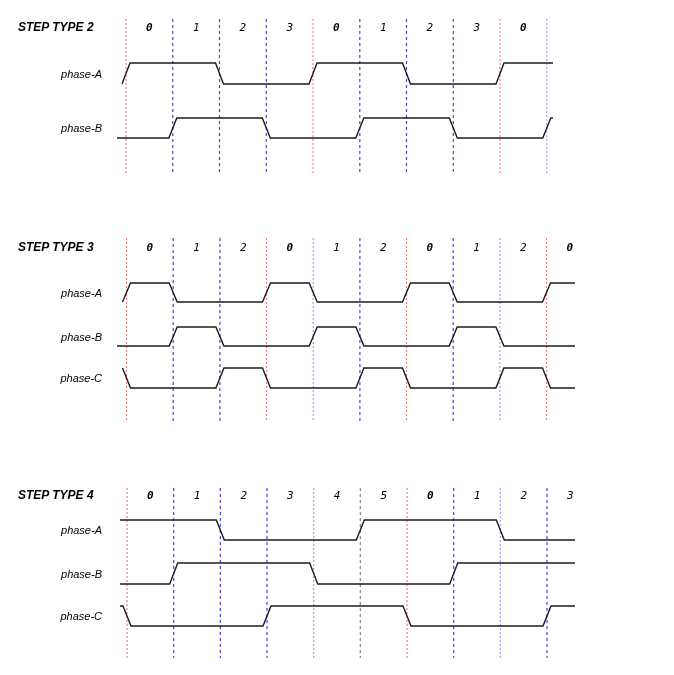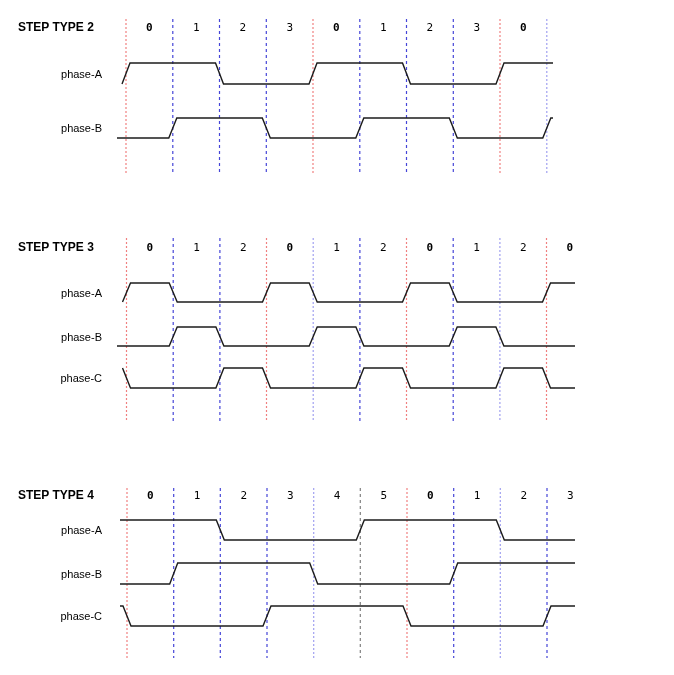--- a/index.html
+++ b/index.html
@@ -3,20 +3,21 @@
 <meta charset="utf-8">
 <style>
   html, body { margin: 0; padding: 0; background: #ffffff; }
   .canvas {
     position: relative;
     width: 575px;
     height: 675px;
     background: #ffffff;
     overflow: hidden;
     font-family: "Liberation Sans", sans-serif;
+    font-style: italic;
   }
   svg { position: absolute; left: 0; top: 0; }
   text { fill: #000000; }
   .diagram-title {
     font-family: "Liberation Sans", sans-serif;
     font-size: 12px;
     font-weight: bold;
   }
   .phase-label {
     font-family: "Liberation Sans", sans-serif;

